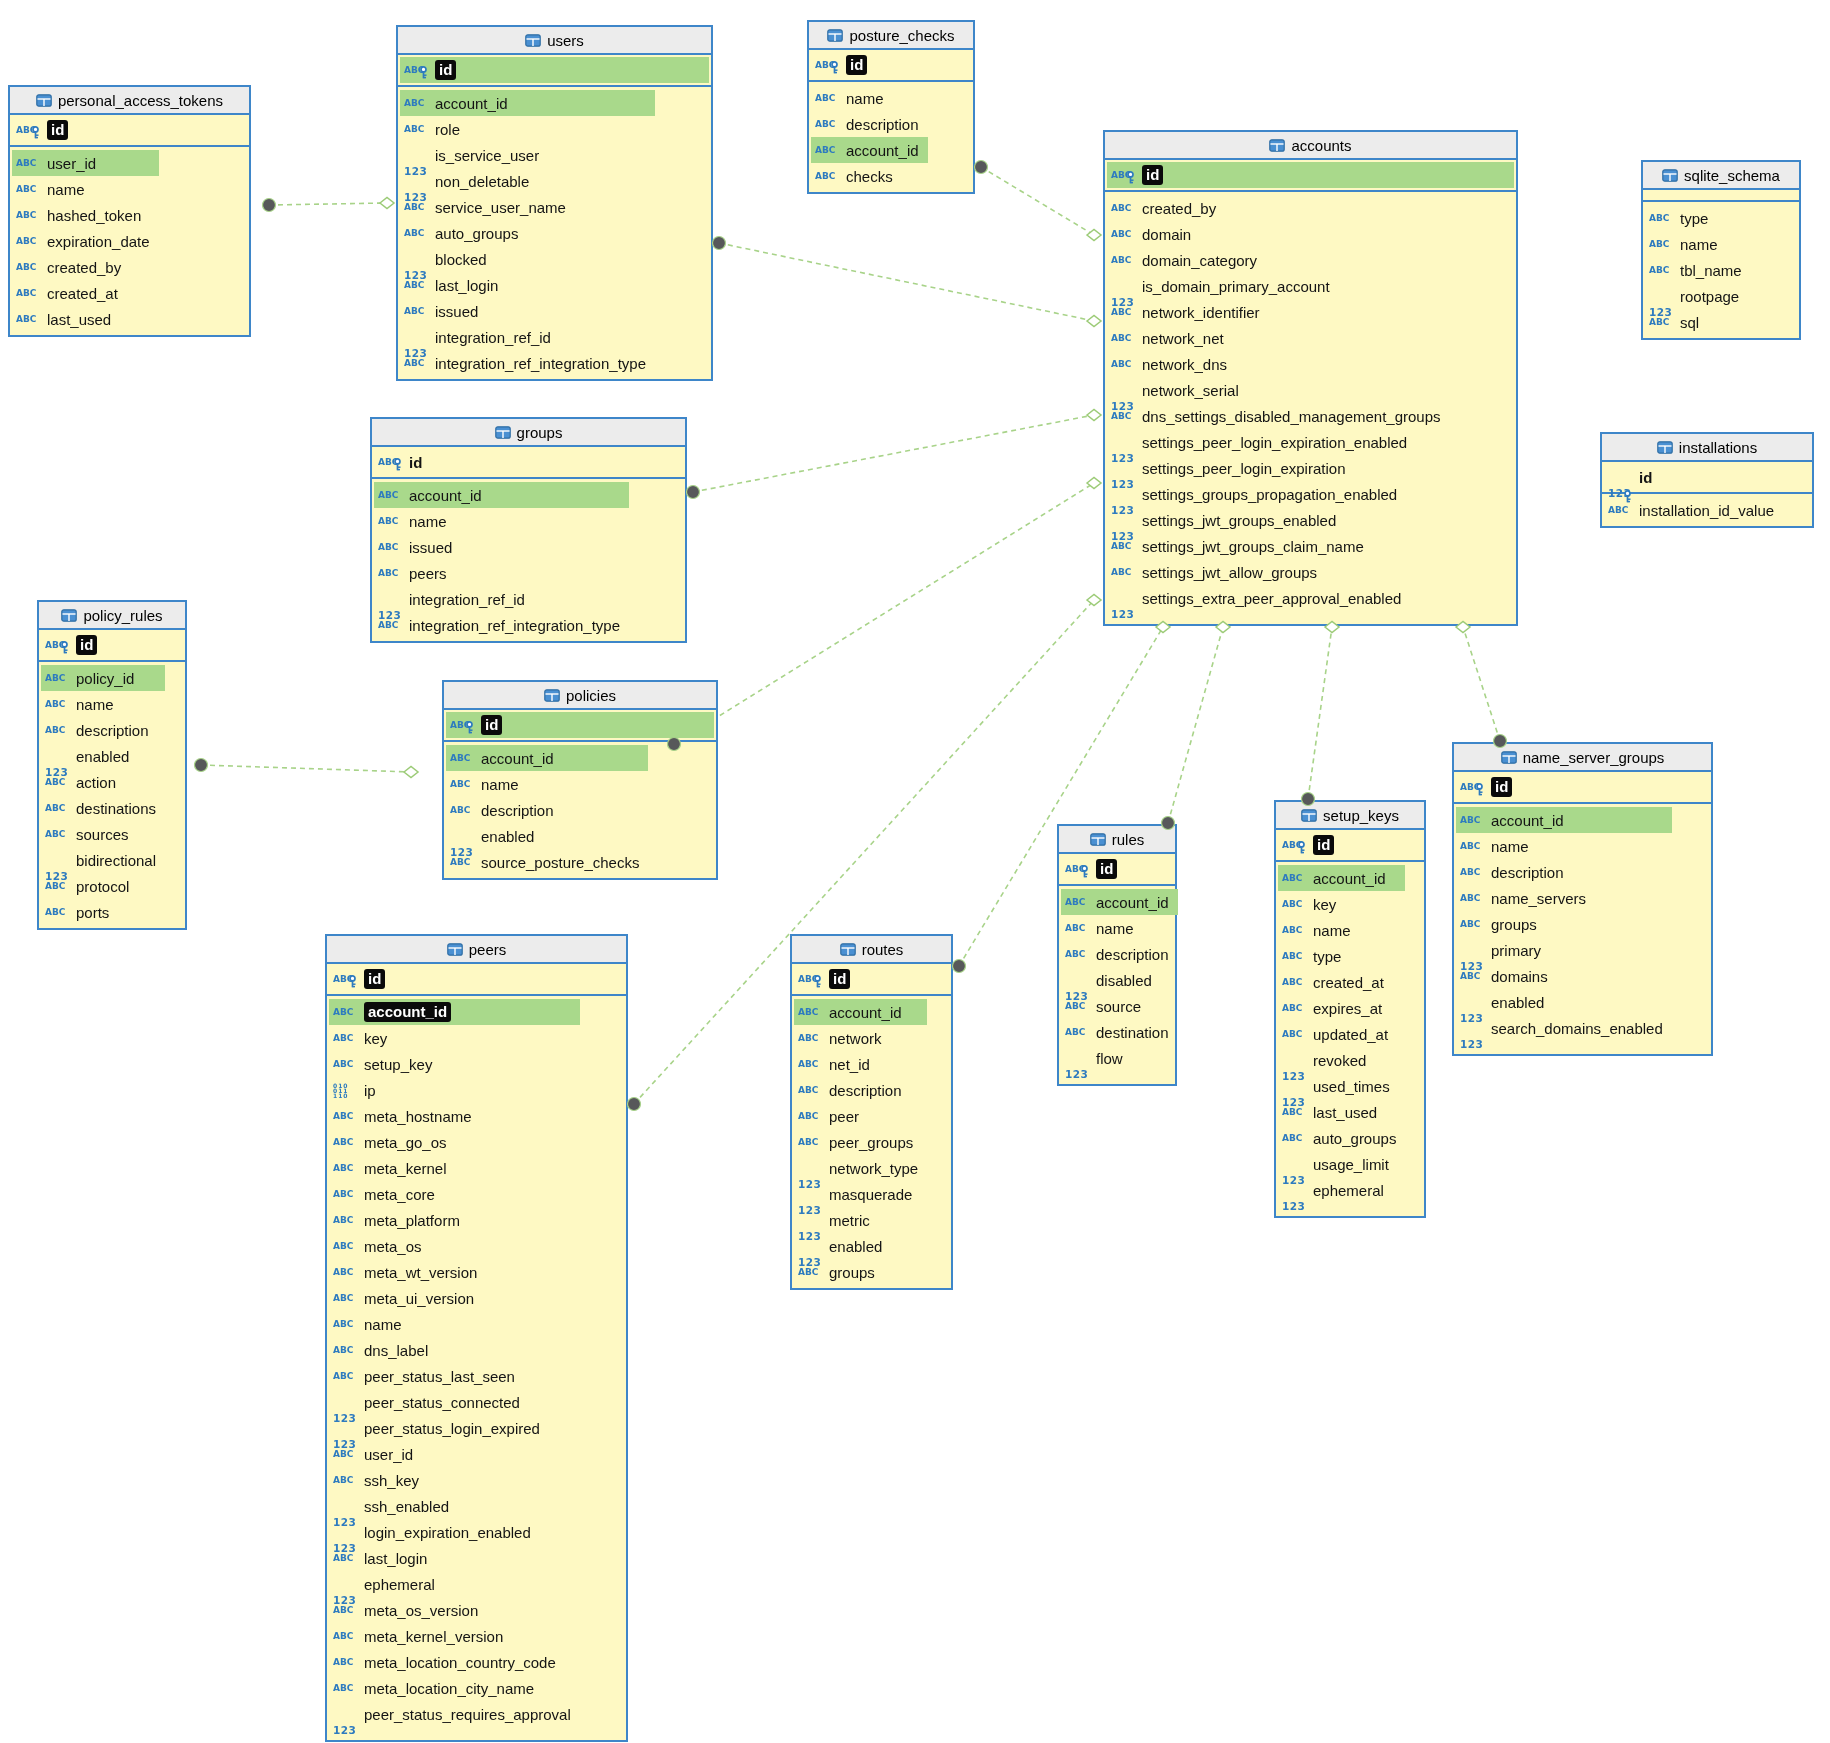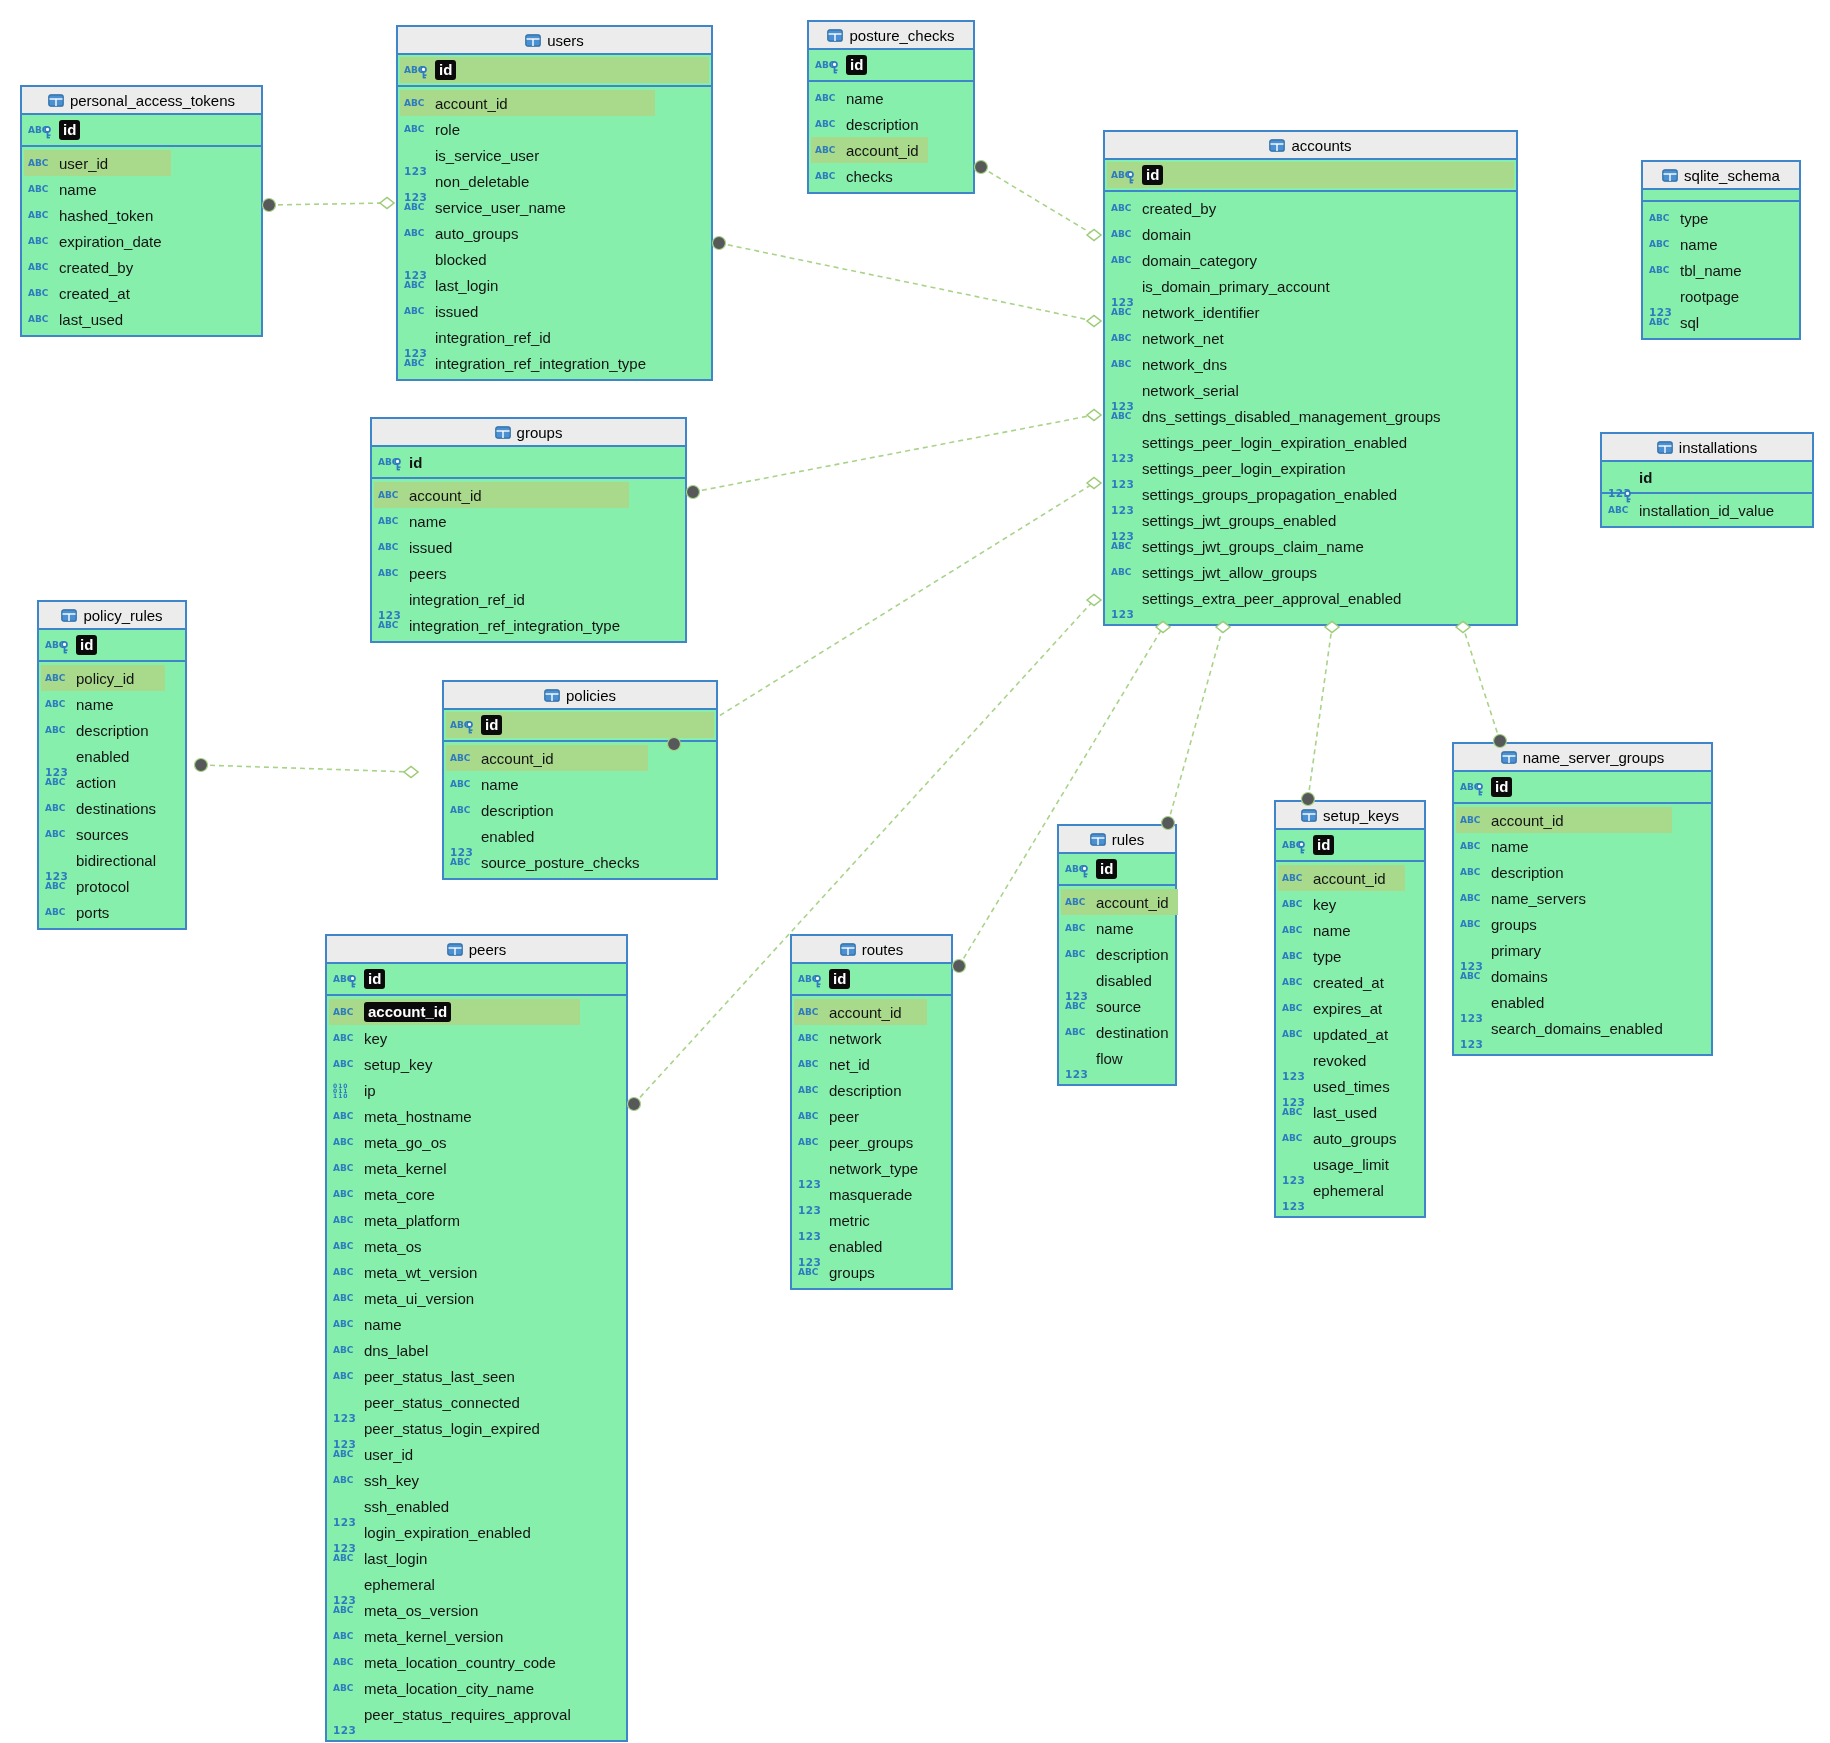--- a/index.html
+++ b/index.html
@@ -3,21 +3,21 @@
 <meta charset="utf-8">
 <style>
   * { box-sizing: border-box; margin: 0; padding: 0; }
   html,body { background:#ffffff; font-family:"Liberation Sans","DejaVu Sans",sans-serif; }
   #canvas { position:relative; background:#ffffff; overflow:hidden; }
 
   svg.layer { position:absolute; left:0; top:0; pointer-events:none; }
   #links-layer { z-index:0; }
   #ends-layer  { z-index:2; }
 
-  .erd-table { position:absolute; z-index:1; background:#86efac;
+  .erd-table { position:absolute; z-index:1; background:#fef9c3;
                border:2px solid #3e86c9; font-size:15px; color:#141414; }
   .tbl-header { height:28px; background:#ececec; border-bottom:2px solid #3e86c9;
                 display:flex; align-items:center; justify-content:center; gap:6px;
                 white-space:nowrap; overflow:hidden; padding:0 4px; }
   .tbl-title { color:#000; }
   .tbl-pk { border-bottom:2px solid #3e86c9; padding:2px; }
   .tbl-pk.empty { height:12px; padding:0; }
   .pk-row { display:flex; align-items:center; gap:6px; height:26px; padding:0 5px 0 4px;
             font-weight:bold; white-space:nowrap; }
   .pk-row.hl { background:#a9d98b; }
@@ -50,21 +50,21 @@
       <line x1="981" y1="167" x2="1094" y2="235" stroke="#a8d389" stroke-width="1.6" stroke-dasharray="5 4"></line>
       <line x1="693" y1="492" x2="1094" y2="415" stroke="#a8d389" stroke-width="1.6" stroke-dasharray="5 4"></line>
       <line x1="674" y1="744" x2="1094" y2="483" stroke="#a8d389" stroke-width="1.6" stroke-dasharray="5 4"></line>
       <line x1="634" y1="1104" x2="1094" y2="600" stroke="#a8d389" stroke-width="1.6" stroke-dasharray="5 4"></line>
       <line x1="959" y1="966" x2="1163" y2="627" stroke="#a8d389" stroke-width="1.6" stroke-dasharray="5 4"></line>
       <line x1="1168" y1="823" x2="1223" y2="627" stroke="#a8d389" stroke-width="1.6" stroke-dasharray="5 4"></line>
       <line x1="1308" y1="799" x2="1332" y2="627" stroke="#a8d389" stroke-width="1.6" stroke-dasharray="5 4"></line>
       <line x1="1500" y1="741" x2="1463" y2="627" stroke="#a8d389" stroke-width="1.6" stroke-dasharray="5 4"></line>
       <line x1="201" y1="765" x2="411" y2="772" stroke="#a8d389" stroke-width="1.6" stroke-dasharray="5 4"></line>
     </svg>
-    <div class="erd-table" style="left: 20px; top: 85px; width: 243px;">
+    <div class="erd-table" style="left: 8px; top: 85px; width: 243px;">
       <div class="tbl-header">
         <span class="tbl-icon">
           <svg width="16" height="13" viewBox="0 0 16 13">
             <rect x="0.8" y="0.8" width="14.4" height="11.4" rx="2" fill="#4a90d2" stroke="#2e6da4" stroke-width="1.2"></rect>
             <line x1="1.5" y1="5" x2="14.5" y2="5" stroke="#fff" stroke-width="1.4"></line>
             <line x1="8" y1="5" x2="8" y2="12" stroke="#fff" stroke-width="1.4"></line>
           </svg>
         </span>
         <span class="tbl-title">personal_access_tokens</span>
       </div>

